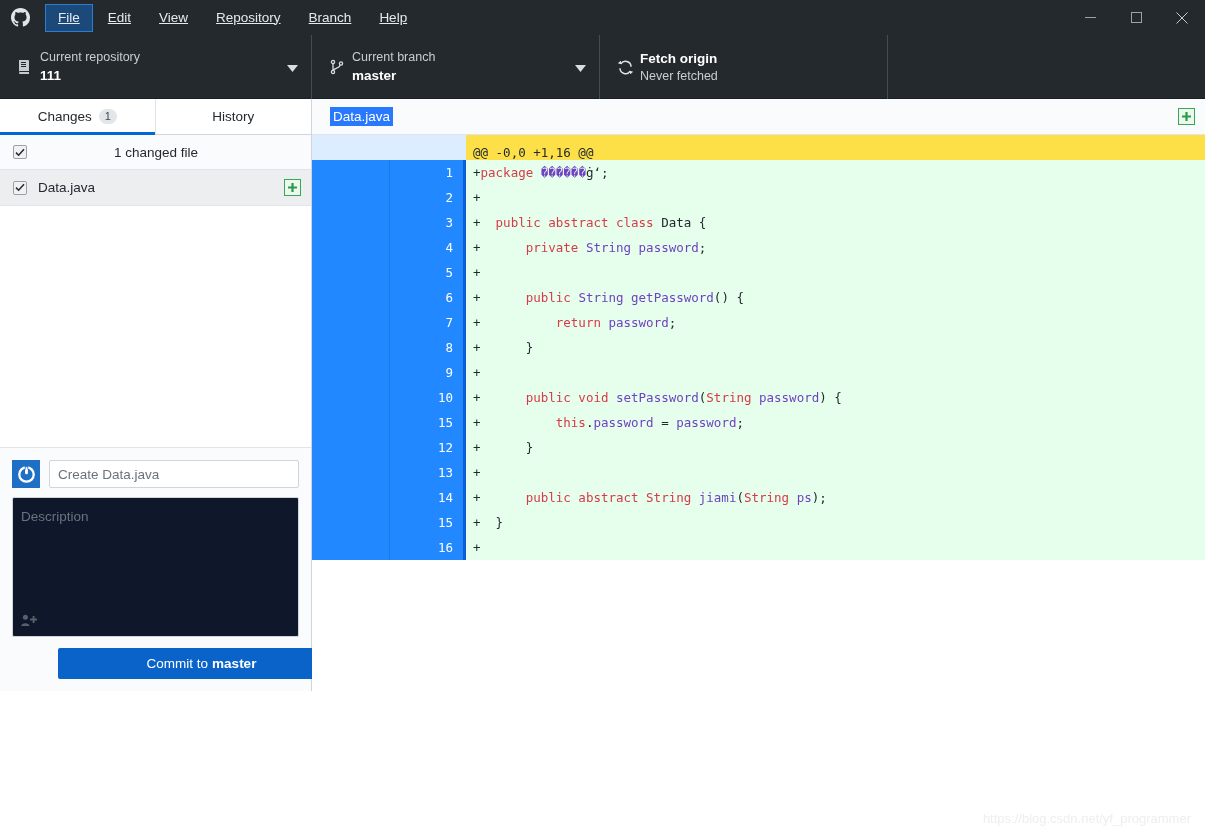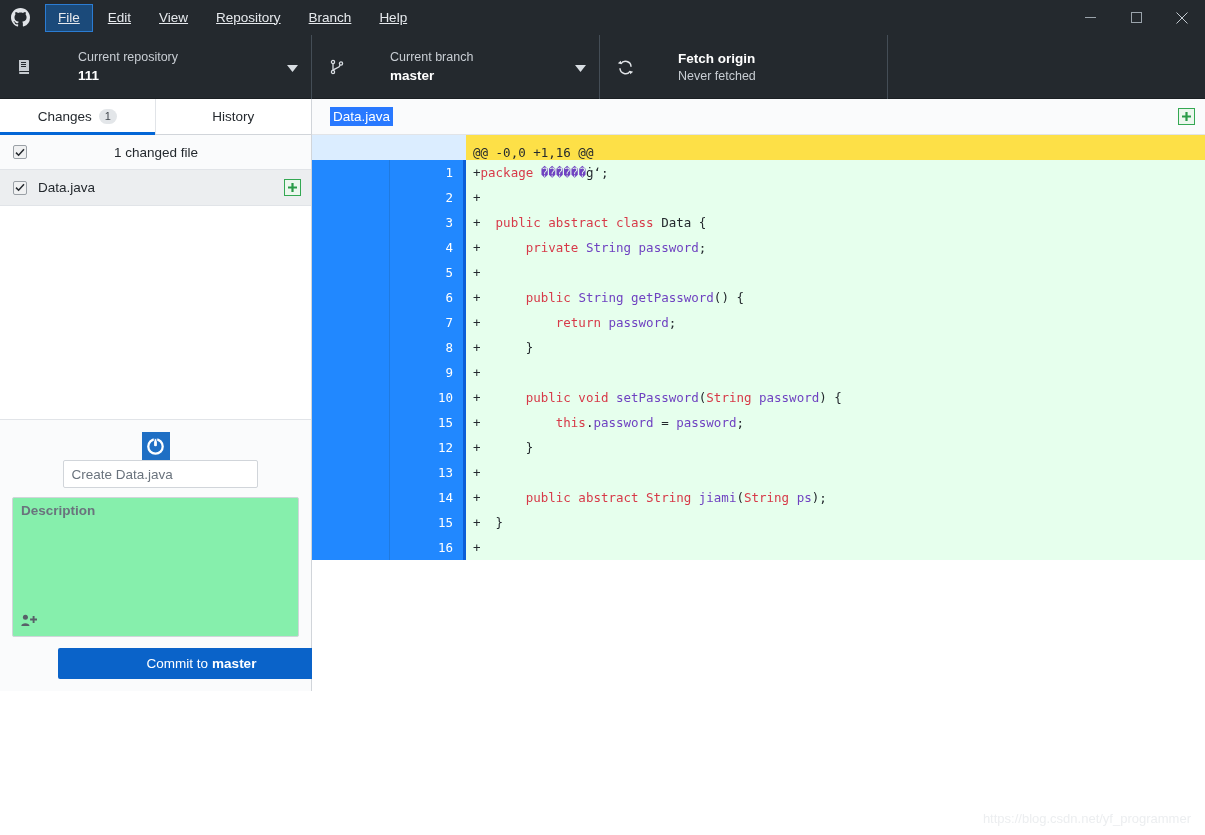--- a/index.html
+++ b/index.html
@@ -34,21 +34,21 @@
   
   #toolbar { height:64px; background:#24292e; display:flex; border-bottom:1px solid #1b1f23; }
   .tb-section {
     display:flex; align-items:center; height:64px;
     border-right:1px solid #444d56; padding:0 12px; position:relative;
   }
   #tb-repo { width:312px; }
   #tb-branch { width:288px; }
   #tb-fetch { width:288px; }
   .tb-icon { width:26px; flex:0 0 26px; display:flex; align-items:center; justify-content:center; color:#e1e4e8; }
-  .tb-text { flex:1 1 auto; overflow:hidden; padding-left:2px;margin-left:38px; }
+  .tb-text { flex:1 1 auto; overflow:hidden; padding-left:2px; }
   .tb-label { color:#c8cdd3; font-size:12.5px; line-height:17px; white-space:nowrap; }
   .tb-value { color:#ffffff; font-size:13.5px; font-weight:bold; line-height:19px; white-space:nowrap; }
   .tb-sub { color:#c8cdd3; font-size:12.5px; line-height:17px; white-space:nowrap; }
   .caret { width:12px; flex:0 0 12px; margin-left:6px; }
 
   
   #main { display:flex; height:592px; }
   #sidebar { width:312px; flex:0 0 312px; border-right:1px solid #d1d5da; display:flex; flex-direction:column; background:#fff; }
   #content { flex:1 1 auto; display:flex; flex-direction:column; background:#fff; min-width:0; }
 
@@ -85,34 +85,34 @@
   }
   .file-name { flex:1 1 auto; font-size:13.5px; color:#24292e; margin-left:11px; }
   .status-box {
     width:17px; height:17px; border:1px solid #34a853; background:#ecf7ee;
     display:flex; align-items:center; justify-content:center; flex:0 0 17px;
   }
   #file-list-fill { flex:1 1 auto; background:#fff; border-bottom:1px solid #e1e4e8; }
 
   
   #commit-form { background:#fafbfc; padding:12px; flex:0 0 auto; }
-  #summary-row { display:flex; align-items:center;flex-direction:column; }
+  #summary-row { display:flex; align-items:center; }
   #avatar {
     width:28px; height:28px; flex:0 0 28px; background:#1f6fc4;
     display:flex; align-items:center; justify-content:center;
   }
   #summary-input {
     flex:1 1 auto; height:28px; margin-left:9px; border:1px solid #d1d5da;
     background:#fff; border-radius:2px; padding:0 8px; font-size:13.5px;
     color:#6a737d; font-family:"Liberation Sans", sans-serif;
   }
   #summary-input::placeholder { color:#6a737d; opacity:1; }
   #description-box {
-    margin-top:9px; height:140px; border:1px solid #d1d5da; background:#86efac;
-    border-radius:2px; padding:5px 8px; position:relative;font-weight:bold;
+    margin-top:9px; height:140px; border:1px solid #d1d5da; background:#0f172a;
+    border-radius:2px; padding:11px 8px; position:relative;
   }
   #description-text { font-size:13.5px; color:#6a737d; }
   #coauthor-icon { position:absolute; left:8px; bottom:6px; }
   #commit-button {
     margin-top:11px; height:31px; width:100%; background:#0a63c9; color:#fff;
     border:none; border-radius:2px; font-size:13.5px;
     font-family:"Liberation Sans", sans-serif; cursor:default;
     display:flex; align-items:center; justify-content:center;margin-left:46px;
   }
   #commit-button b { margin-left:4px; }

